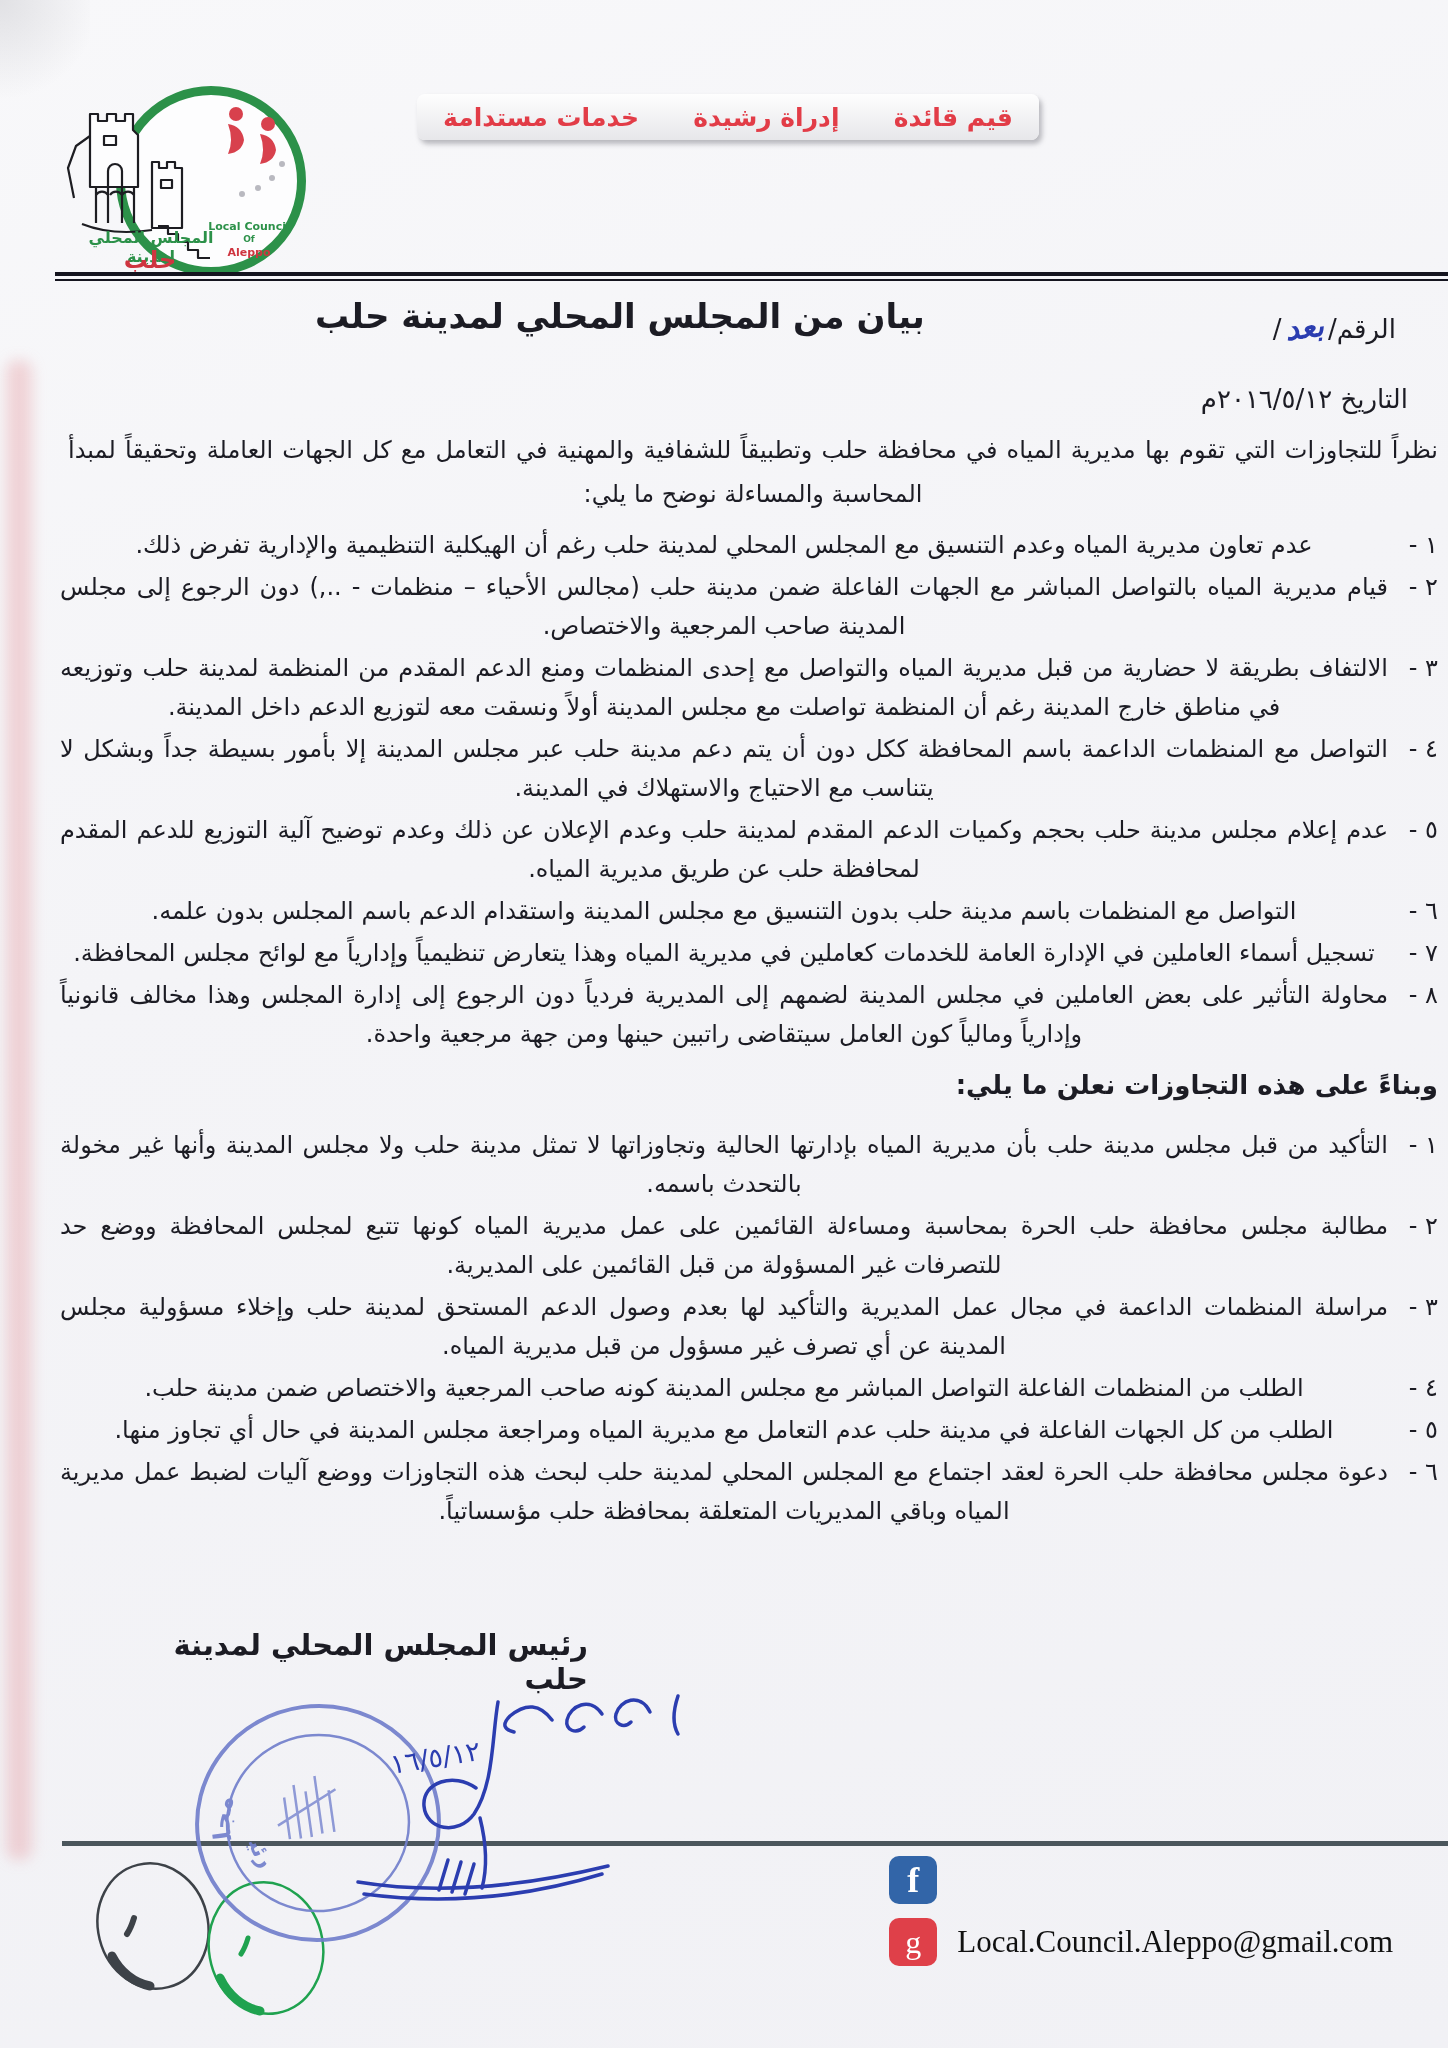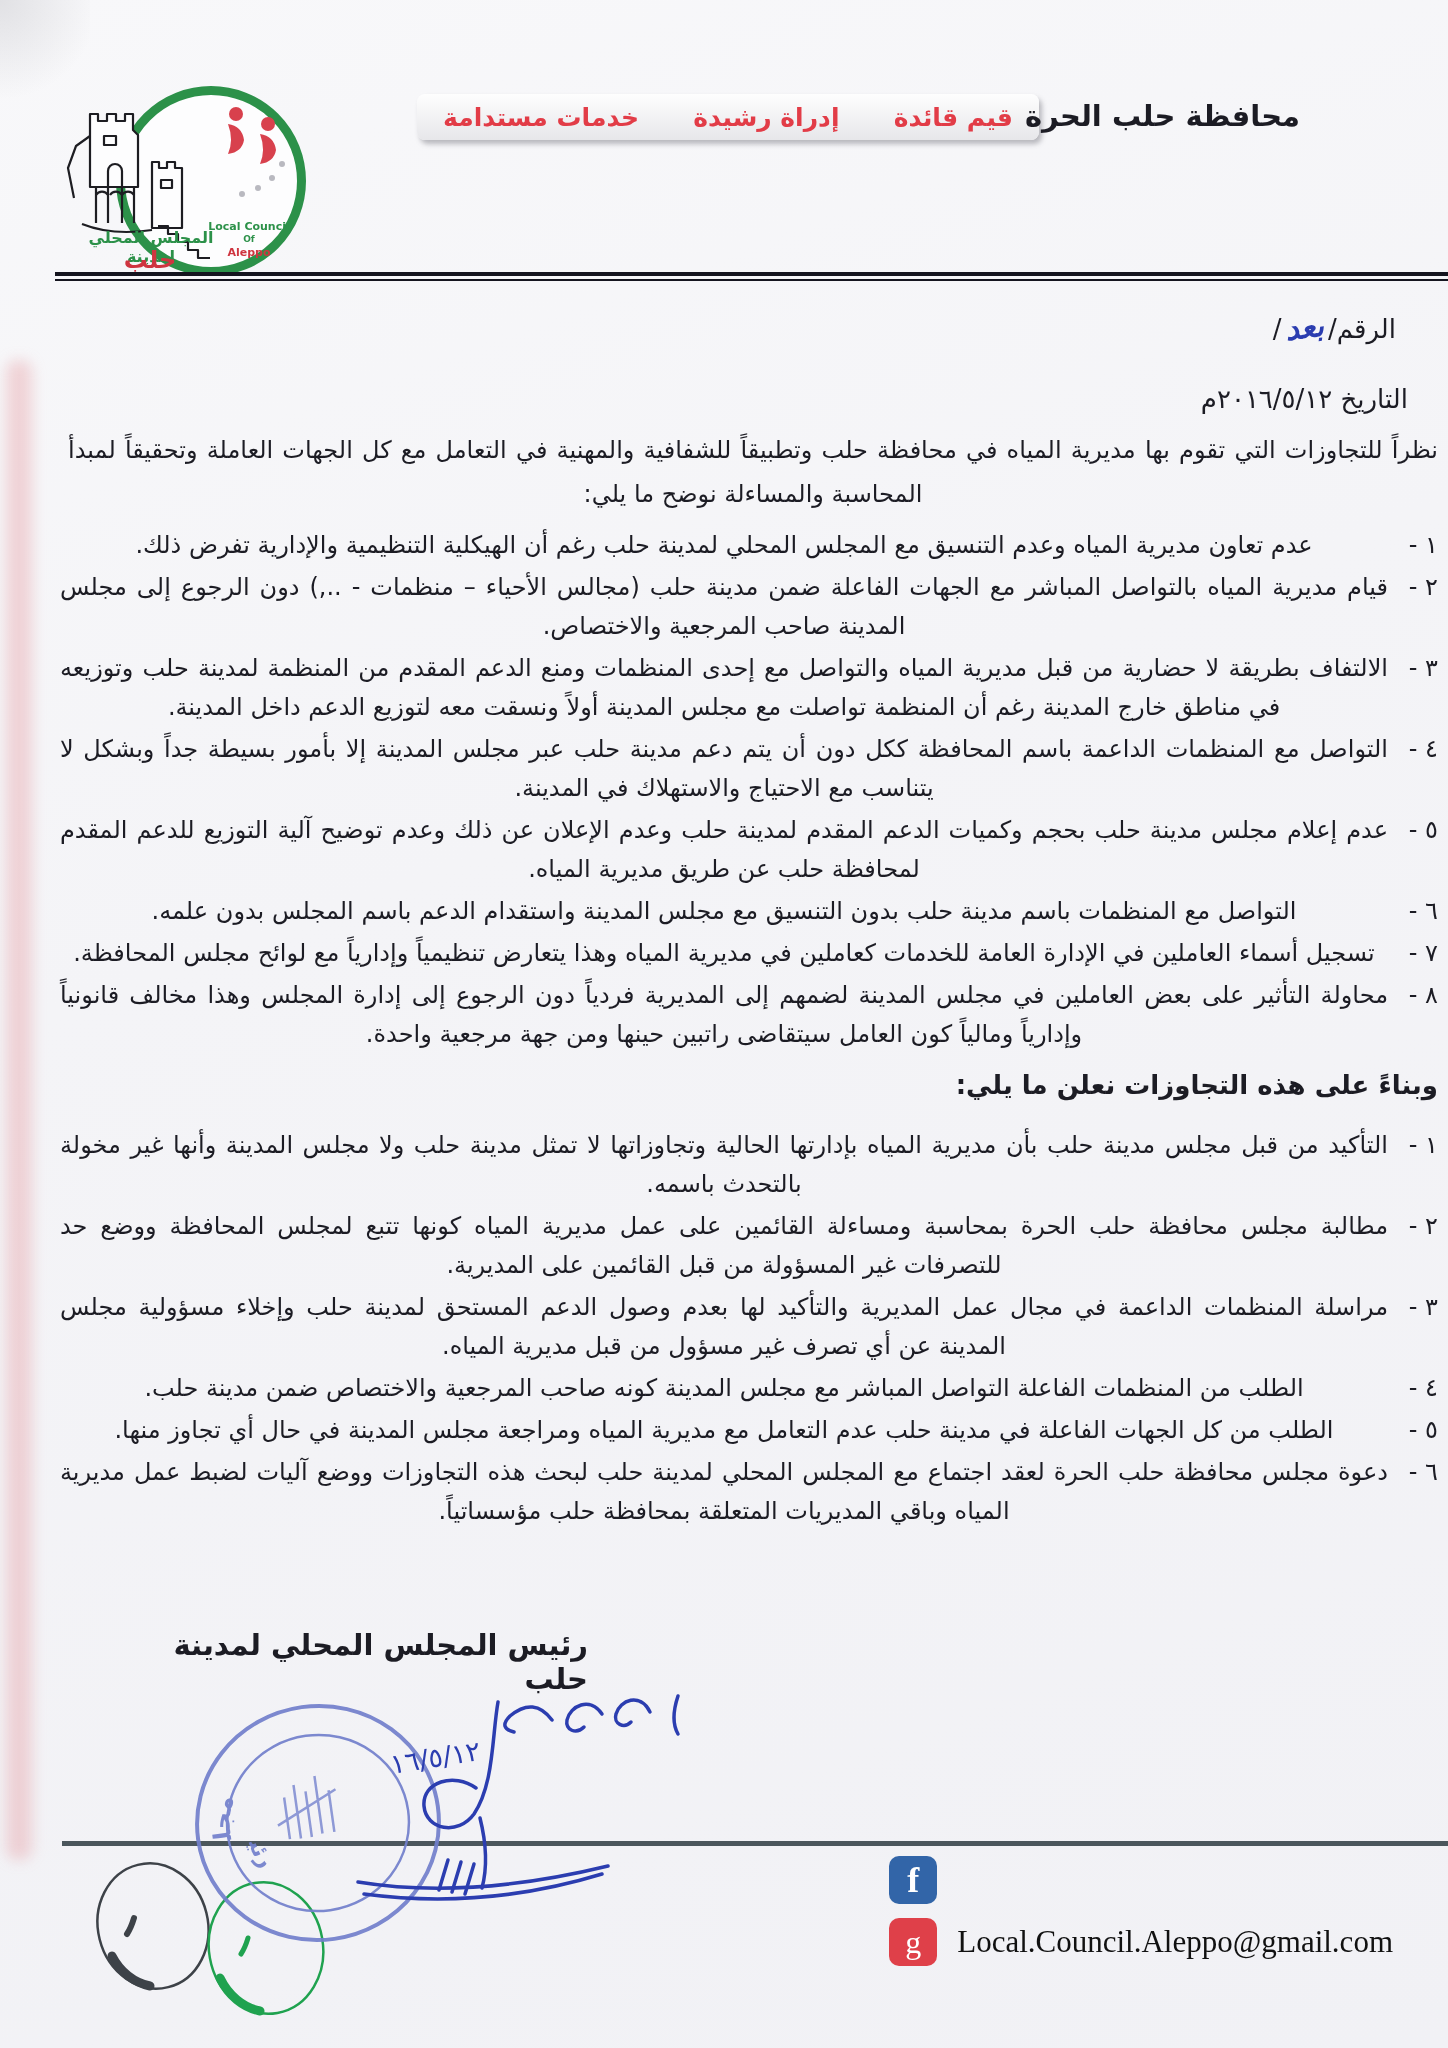--- a/index.html
+++ b/index.html
@@ -107,25 +107,25 @@
     </div>
   </div>
 
   <div class="banner">
     <span>قيم قائدة</span>
     <span>إدراة رشيدة</span>
     <span>خدمات مستدامة</span>
   </div>
 
   <div class="letterhead">
-    <div>محافظة حلب الحرة</div>
   </div>
 
   <div class="rule-main"></div>
 
+  <div class="doc-title">بيان من المجلس المحلي لمدينة حلب</div>
   <div class="meta-number">
     <span>الرقم/</span><span class="hand">بعد</span><span>/</span>
   </div>
   <div class="meta-date">التاريخ ٢٠١٦/٥/١٢م</div>
 
   <div class="content">
     <p class="intro">نظراً للتجاوزات التي تقوم بها مديرية المياه في محافظة حلب وتطبيقاً للشفافية والمهنية في التعامل مع كل الجهات العاملة وتحقيقاً لمبدأ المحاسبة والمساءلة نوضح ما يلي:</p>
 
     <div class="item">
         <span class="num">١ -</span>

